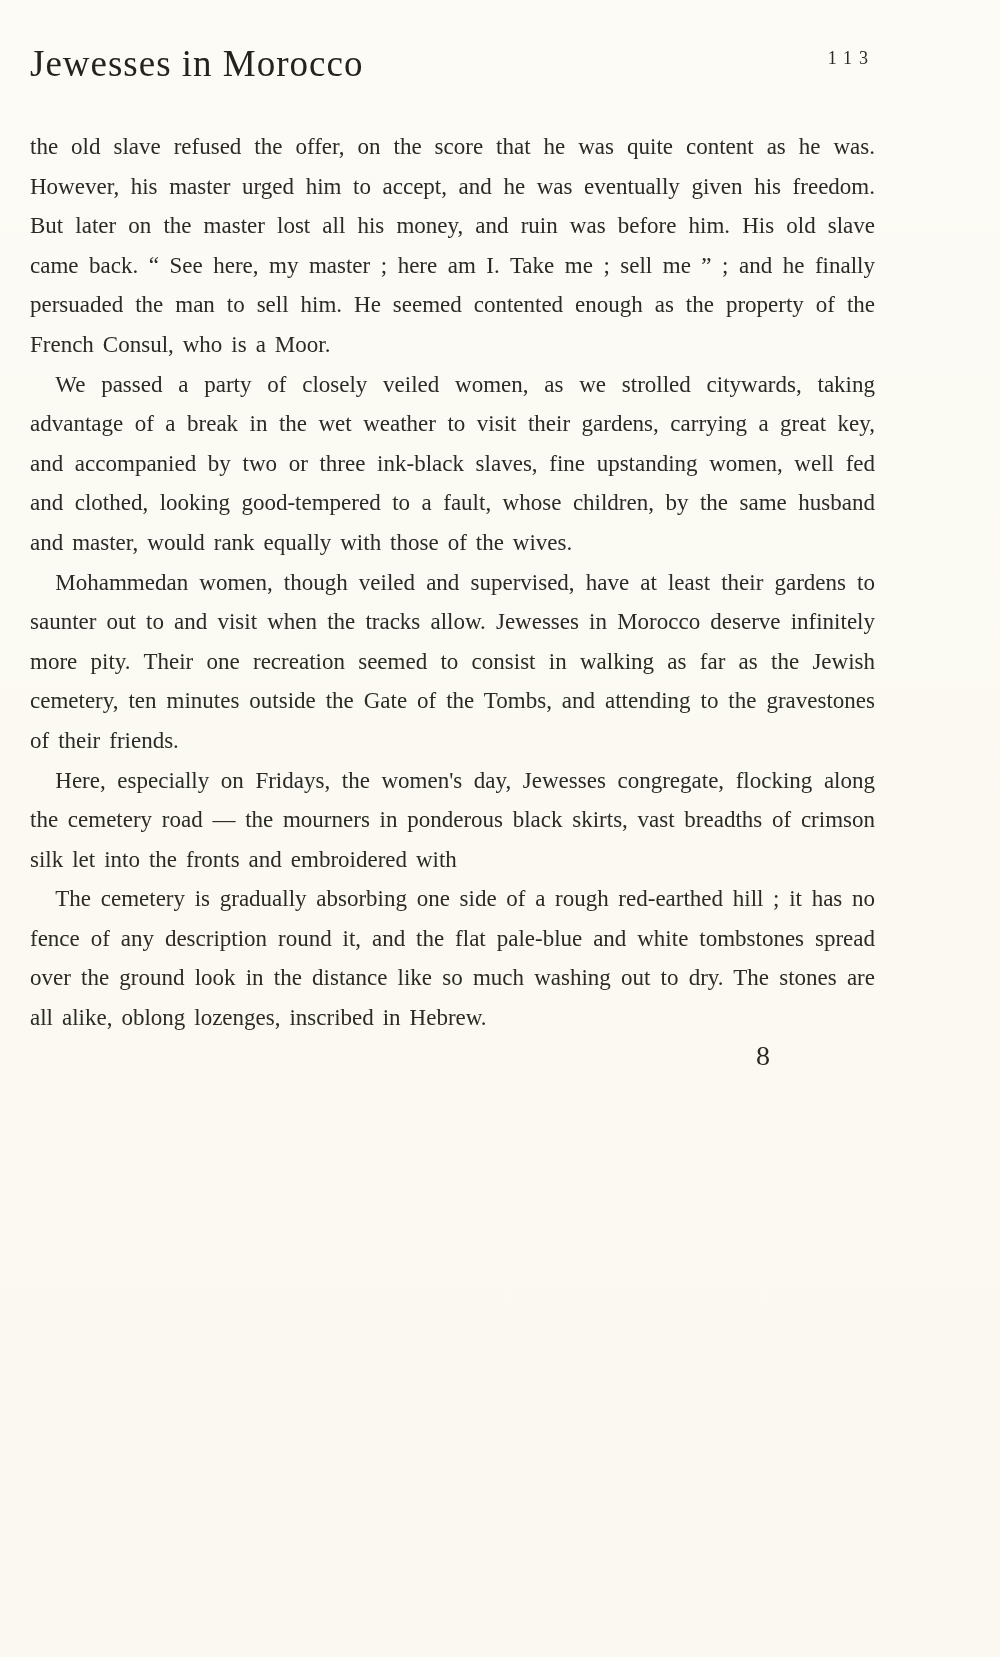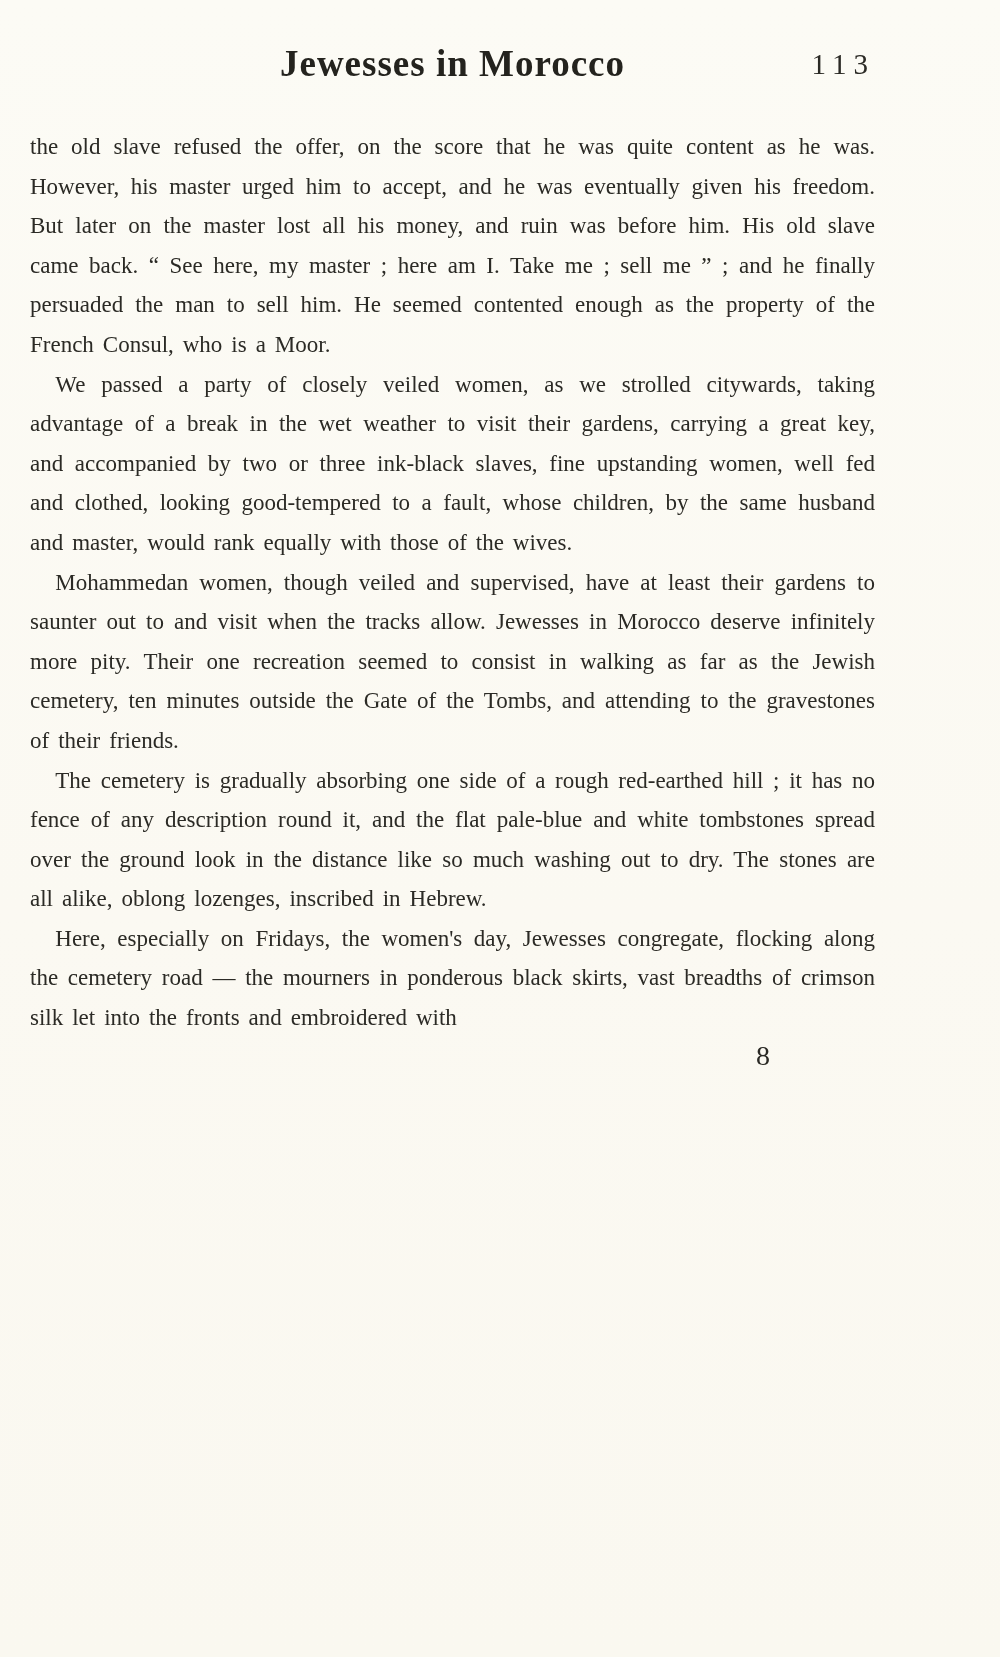--- a/index.html
+++ b/index.html
@@ -17,31 +17,30 @@
     font-family: "Liberation Serif", "DejaVu Serif", serif;
     color: #2b2a25;
     overflow: hidden;
   }
   .header {
     position: relative;
     height: 60px;
     margin: 42px 125px 0 30px; 
   }
   .title {
-    text-align: center;
+    text-align: left;
     font-size: 37px;
     letter-spacing: 1px;
     color: #24231e;
-    font-weight: bold;
   }
   .page-number {
     position: absolute;
     right: 0;
     top: 6px;
-    font-size: 29px;
+    font-size: 18px;
     letter-spacing: 7px;
     color: #2b2a25;
   }
   .body-text {
     margin: 25px 125px 0 30px;
     font-size: 23px;
     line-height: 39.6px;
     text-align: justify;
     word-spacing: 0.14em;
   }
@@ -66,19 +65,19 @@
 
   <div class="header">
     <div class="title">Jewesses in Morocco</div>
     <div class="page-number">113</div>
   </div>
 
   <div class="body-text">
     <p>the old slave refused the offer, on the score that he was quite content as he was.  However, his master urged him to accept, and he was eventually given his freedom.  But later on the master lost all his money, and ruin was before him.  His old slave came back.  “ See here, my master ; here am I.  Take me ; sell me ” ; and he finally persuaded the man to sell him.  He seemed contented enough as the property of the French Consul, who is a Moor.</p>
     <p class="indent">We passed a party of closely veiled women, as we strolled citywards, taking advantage of a break in the wet weather to visit their gardens, carrying a great key, and accompanied by two or three ink-black slaves, fine upstanding women, well fed and clothed, looking good-tempered to a fault, whose children, by the same husband and master, would rank equally with those of the wives.</p>
     <p class="indent">Mohammedan women, though veiled and supervised, have at least their gardens to saunter out to and visit when the tracks allow.  Jewesses in Morocco deserve infinitely more pity.  Their one recreation seemed to consist in walking as far as the Jewish cemetery, ten minutes outside the Gate of the Tombs, and attending to the gravestones of their friends.</p>
+    <p class="indent">Here, especially on Fridays, the women's day, Jewesses congregate, flocking along the cemetery road — the mourners in ponderous black skirts, vast breadths of crimson silk let into the fronts and embroidered with</p>
     <p class="indent">The cemetery is gradually absorbing one side of a rough red-earthed hill ; it has no fence of any description round it, and the flat pale-blue and white tombstones spread over the ground look in the distance like so much washing out to dry.  The stones are all alike, oblong lozenges, inscribed in Hebrew.</p>
-    <p class="indent">Here, especially on Fridays, the women's day, Jewesses congregate, flocking along the cemetery road — the mourners in ponderous black skirts, vast breadths of crimson silk let into the fronts and embroidered with</p>
   </div>
 
   <div class="signature">8</div>
 
 </div>
 
 </body></html>

